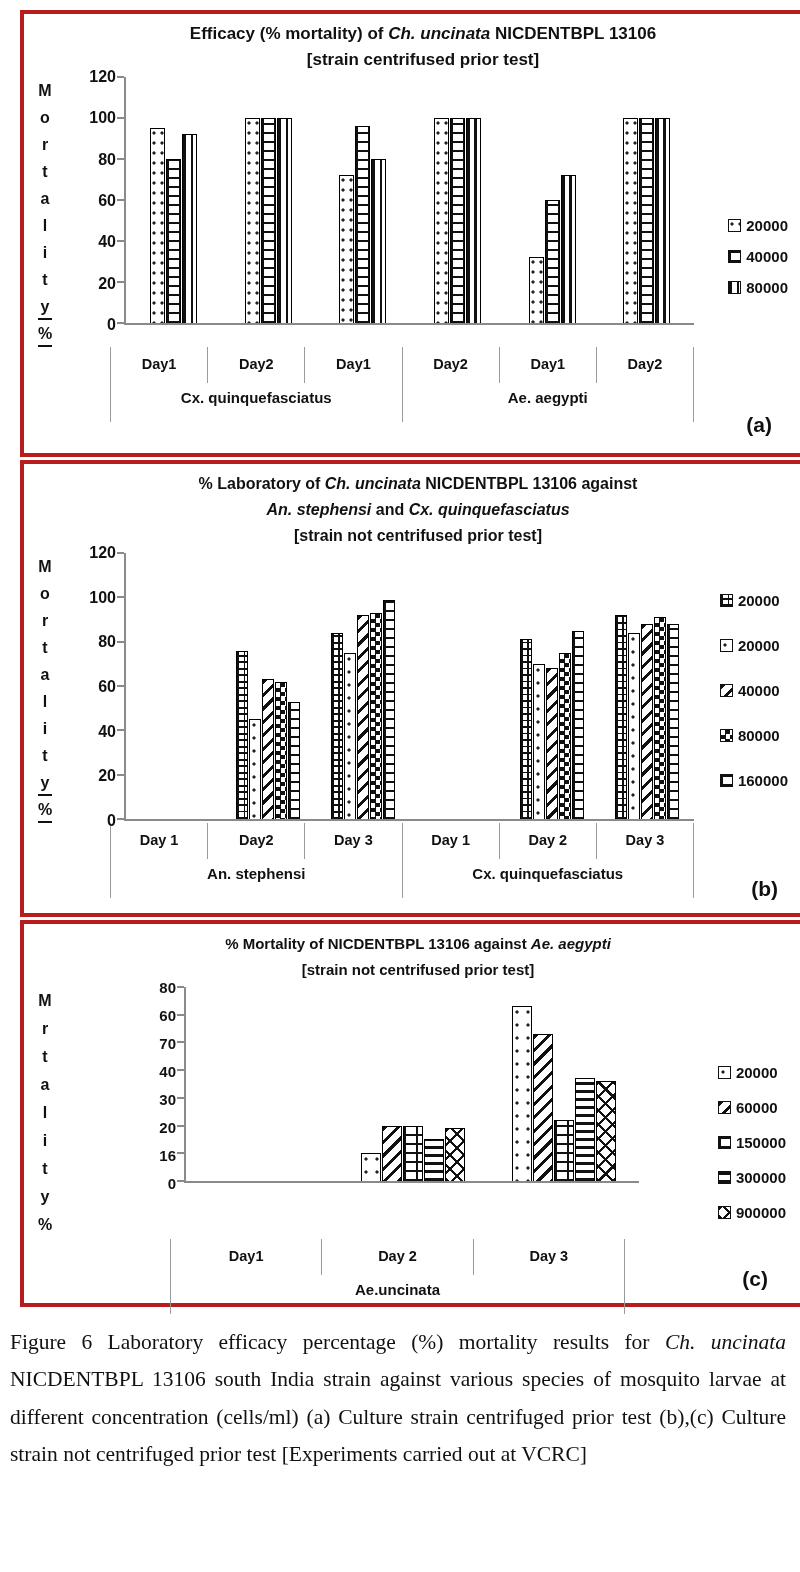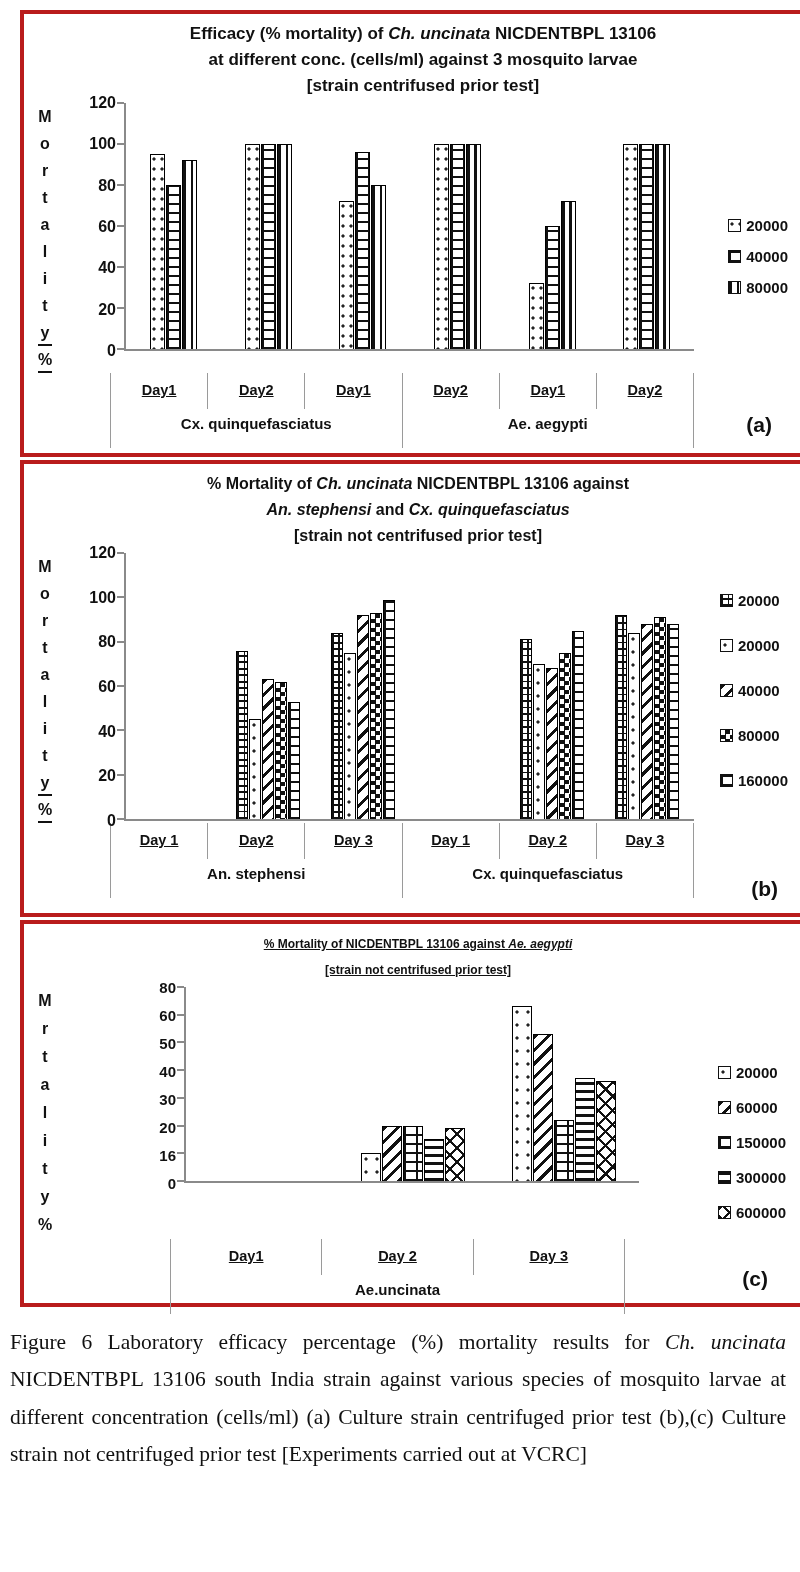--- a/index.html
+++ b/index.html
@@ -8,21 +8,21 @@
 
   .panel{width:796px;margin-left:20px;border:4px solid #b91c1c;position:relative;
          background:#fff;box-sizing:border-box;margin-bottom:3px;}
   .panel-a{height:447px;margin-top:10px;}
   .panel-b{height:457px;}
   .panel-c{height:387px;}
 
   .title{ text-align:center;font-weight:bold;line-height:26px;margin-top:7px;}
   .panel-a .title{font-size:17px;margin-left:70px;margin-right:60px;}
   .panel-b .title{font-size:16px;margin-left:80px;margin-right:80px;}
-  .panel-c .title{font-size:12px;margin-left:110px;margin-right:110px;text-decoration:underline;}
+  .panel-c .title{font-size:15px;margin-left:110px;margin-right:110px;}
   .title i{font-weight:bold;}
 
   .chart-row{display:flex;align-items:flex-start;margin-top:4px;}
   .ycol{width:34px;flex:none;padding-left:14px;font-weight:bold;font-size:16px;}
   .ycol div{height:27px;line-height:27px;width:14px;text-align:center;}
   .ycol div.u{border-bottom:2px solid #111;height:25px;}
   .panel-c .ycol div{height:28px;line-height:28px;}
 
   .yaxis{width:52px;flex:none;position:relative;}
   .panel-a .yaxis{height:248px;}
@@ -54,21 +54,21 @@
   .p-vlines{background-color:#fff;background-image:repeating-linear-gradient(90deg,#111 0 2.6px,transparent 2.6px 7.5px);}
   .p-grid{background-color:#fff;background-image:repeating-linear-gradient(0deg,#111 0 1.8px,transparent 1.8px 6.5px),repeating-linear-gradient(90deg,#111 0 1.8px,transparent 1.8px 6.5px);}
   .p-diag{background-color:#fff;background-image:repeating-linear-gradient(135deg,#111 0 3px,transparent 3px 9.5px);}
   .p-darkcheck{background:repeating-conic-gradient(#111 0% 25%,#fff 0% 50%);background-size:9px 9px;}
   .p-hlines{background-color:#fff;background-image:repeating-linear-gradient(0deg,#111 0 2.6px,transparent 2.6px 8px);}
   .p-crossx{background-color:#fff;background-image:repeating-linear-gradient(45deg,#111 0 2.2px,transparent 2.2px 10px),repeating-linear-gradient(135deg,#111 0 2.2px,transparent 2.2px 10px);}
 
   .xtable{display:flex;flex-direction:column;}
   .panel-a .xtable,.panel-b .xtable{margin-left:86px;margin-right:118px;}
   .panel-c .xtable{margin-left:146px;width:455px;}
-  .day-row{display:flex;text-decoration:underline;}
+  .day-row{display:flex;}
   .day-cell{flex:1;text-align:center;font-weight:bold;font-size:14.5px;padding:9px 0 11px 0;
             border-right:1.5px solid #9a9a9a;}
   .day-cell:first-child{border-left:1.5px solid #9a9a9a;}
   .species-row{display:flex;}
   .species-cell{text-align:center;font-weight:bold;font-size:15px;padding:6px 0 16px 0;
             border-right:1.5px solid #9a9a9a;}
   .species-cell:first-child{border-left:1.5px solid #9a9a9a;}
 
   .legend{position:absolute;display:flex;flex-direction:column;}
   .panel-a .legend{right:24px;top:203px;gap:14px;}
@@ -88,21 +88,20 @@
   .caption i{font-style:italic;}
 </style>
 </head>
 <body>
 
 <div class="page">
 
   <div class="panel panel-a">
     <div class="title">
         <div class="title-line"><span>Efficacy (% mortality) of </span><i>Ch. uncinata</i><span> NICDENTBPL 13106</span></div>
-        <div class="title-line"><span>at different conc. (cells/ml) against 3 mosquito larvae</span></div>
         <div class="title-line"><span>[strain centrifused prior test]</span></div>
       </div>
     <div class="chart-row">
       <div class="ycol">
           <div>M</div>
           <div>o</div>
           <div>r</div>
           <div>t</div>
           <div>a</div>
           <div>l</div>
@@ -186,21 +185,21 @@
         <div class="legend-item">
           <span class="legend-swatch p-vlines"></span>
           <span class="legend-label">80000</span>
         </div>
       </div>
     <div class="panel-label">(a)</div>
   </div>
 
   <div class="panel panel-b">
     <div class="title">
-        <div class="title-line"><span>% Mortality of </span><i>Ch. uncinata</i><span>  NICDENTBPL 13106  against</span></div>
+        <div class="title-line"><span>% Laboratory of </span><i>Ch. uncinata</i><span>  NICDENTBPL 13106  against</span></div>
         <div class="title-line"><i>An. stephensi</i><span> and </span><i>Cx.  quinquefasciatus</i></div>
         <div class="title-line"><span>[strain not centrifused prior test]</span></div>
       </div>
     <div class="chart-row">
       <div class="ycol">
           <div>M</div>
           <div>o</div>
           <div>r</div>
           <div>t</div>
           <div>a</div>
@@ -324,21 +323,21 @@
           <div>l</div>
           <div>i</div>
           <div>t</div>
           <div>y</div>
           <div>%</div>
         </div>
       <div class="spacer-c"></div>
       <div class="yaxis">
           <div class="ytick" style="top: 0%;">80</div>
           <div class="ytick" style="top: 14.2857%;">60</div>
-          <div class="ytick" style="top: 28.5714%;">50</div>
+          <div class="ytick" style="top: 28.5714%;">70</div>
           <div class="ytick" style="top: 42.8571%;">40</div>
           <div class="ytick" style="top: 57.1429%;">30</div>
           <div class="ytick" style="top: 71.4286%;">20</div>
           <div class="ytick" style="top: 85.7143%;">16</div>
           <div class="ytick" style="top: 100%;">0</div>
         </div>
       <div class="plot">
           <div class="vtick" style="top: calc(0% - 1px);"></div>
           <div class="vtick" style="top: calc(14.2857% - 1px);"></div>
           <div class="vtick" style="top: calc(28.5714% - 1px);"></div>
@@ -392,21 +391,21 @@
         <div class="legend-item">
           <span class="legend-swatch p-brick"></span>
           <span class="legend-label">150000</span>
         </div>
         <div class="legend-item">
           <span class="legend-swatch p-hlines"></span>
           <span class="legend-label">300000</span>
         </div>
         <div class="legend-item">
           <span class="legend-swatch p-crossx"></span>
-          <span class="legend-label">600000</span>
+          <span class="legend-label">900000</span>
         </div>
       </div>
     <div class="panel-label">(c)</div>
   </div>
 
   <div class="caption"><span>Figure 6 Laboratory efficacy percentage (%) mortality results for </span><i>Ch. uncinata</i><span> NICDENTBPL 13106 south India strain against various species of mosquito larvae at different concentration (cells/ml) (a) Culture strain centrifuged prior test (b),(c) Culture strain not centrifuged prior test [Experiments carried out at VCRC]</span></div>
 
 </div>
 
 </body></html>

